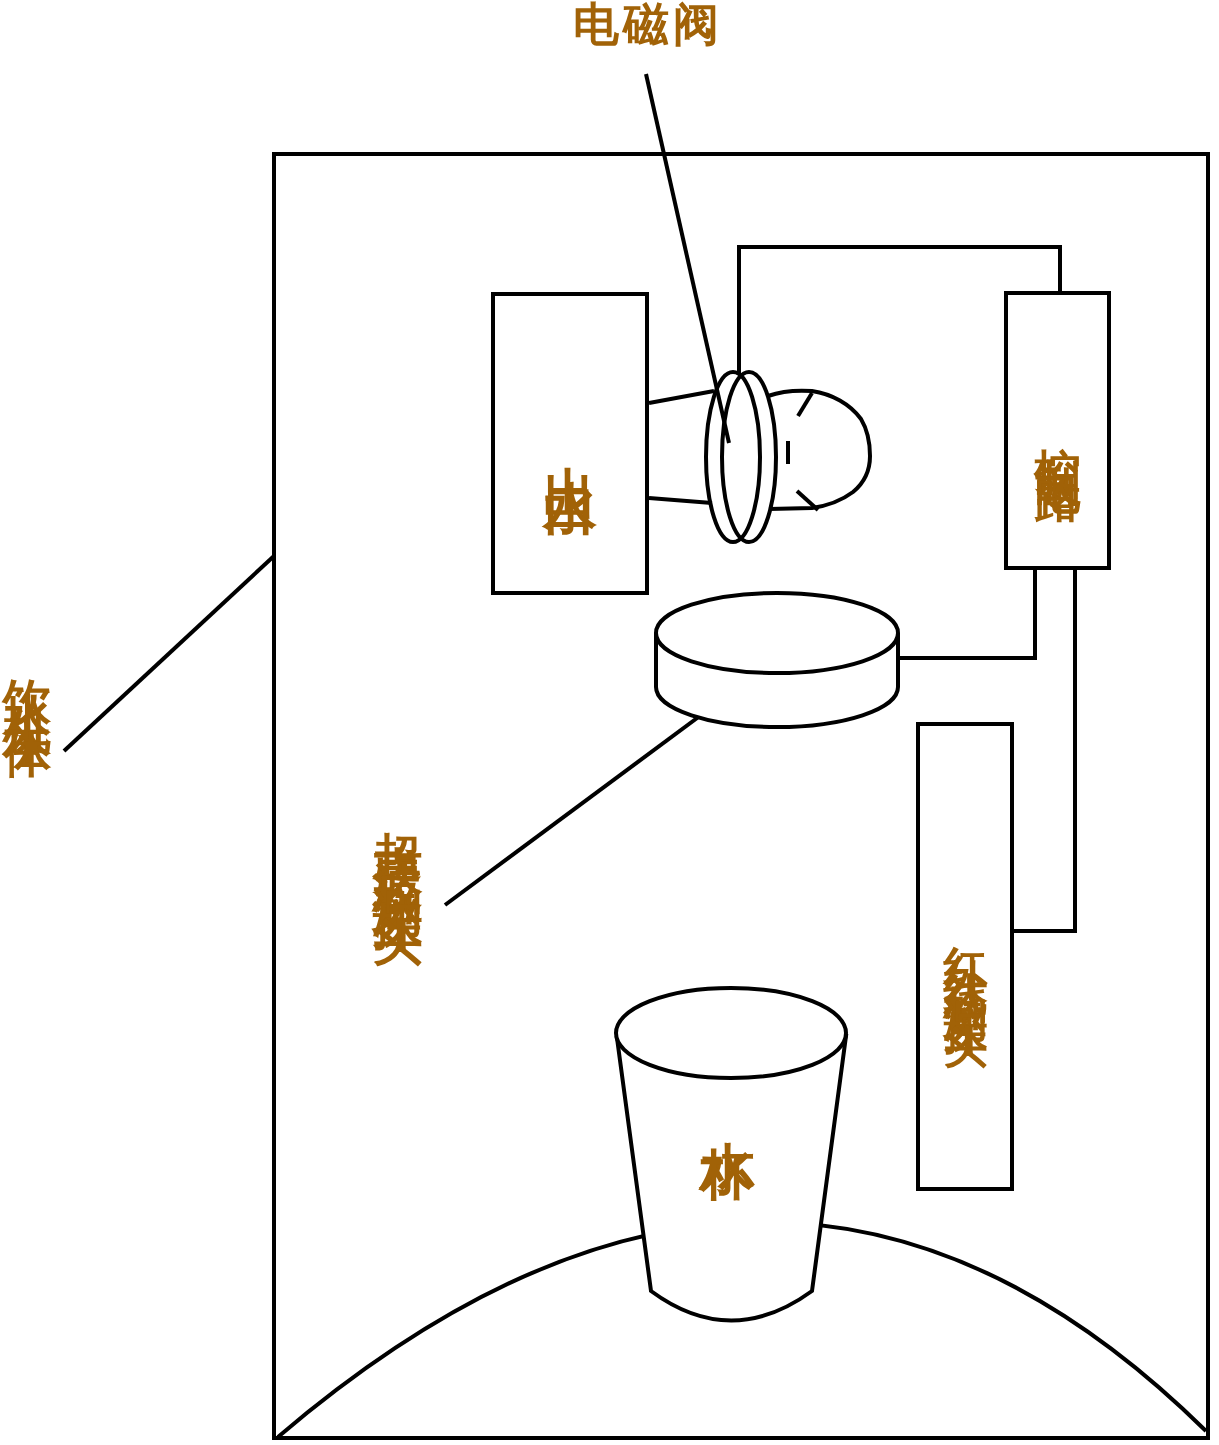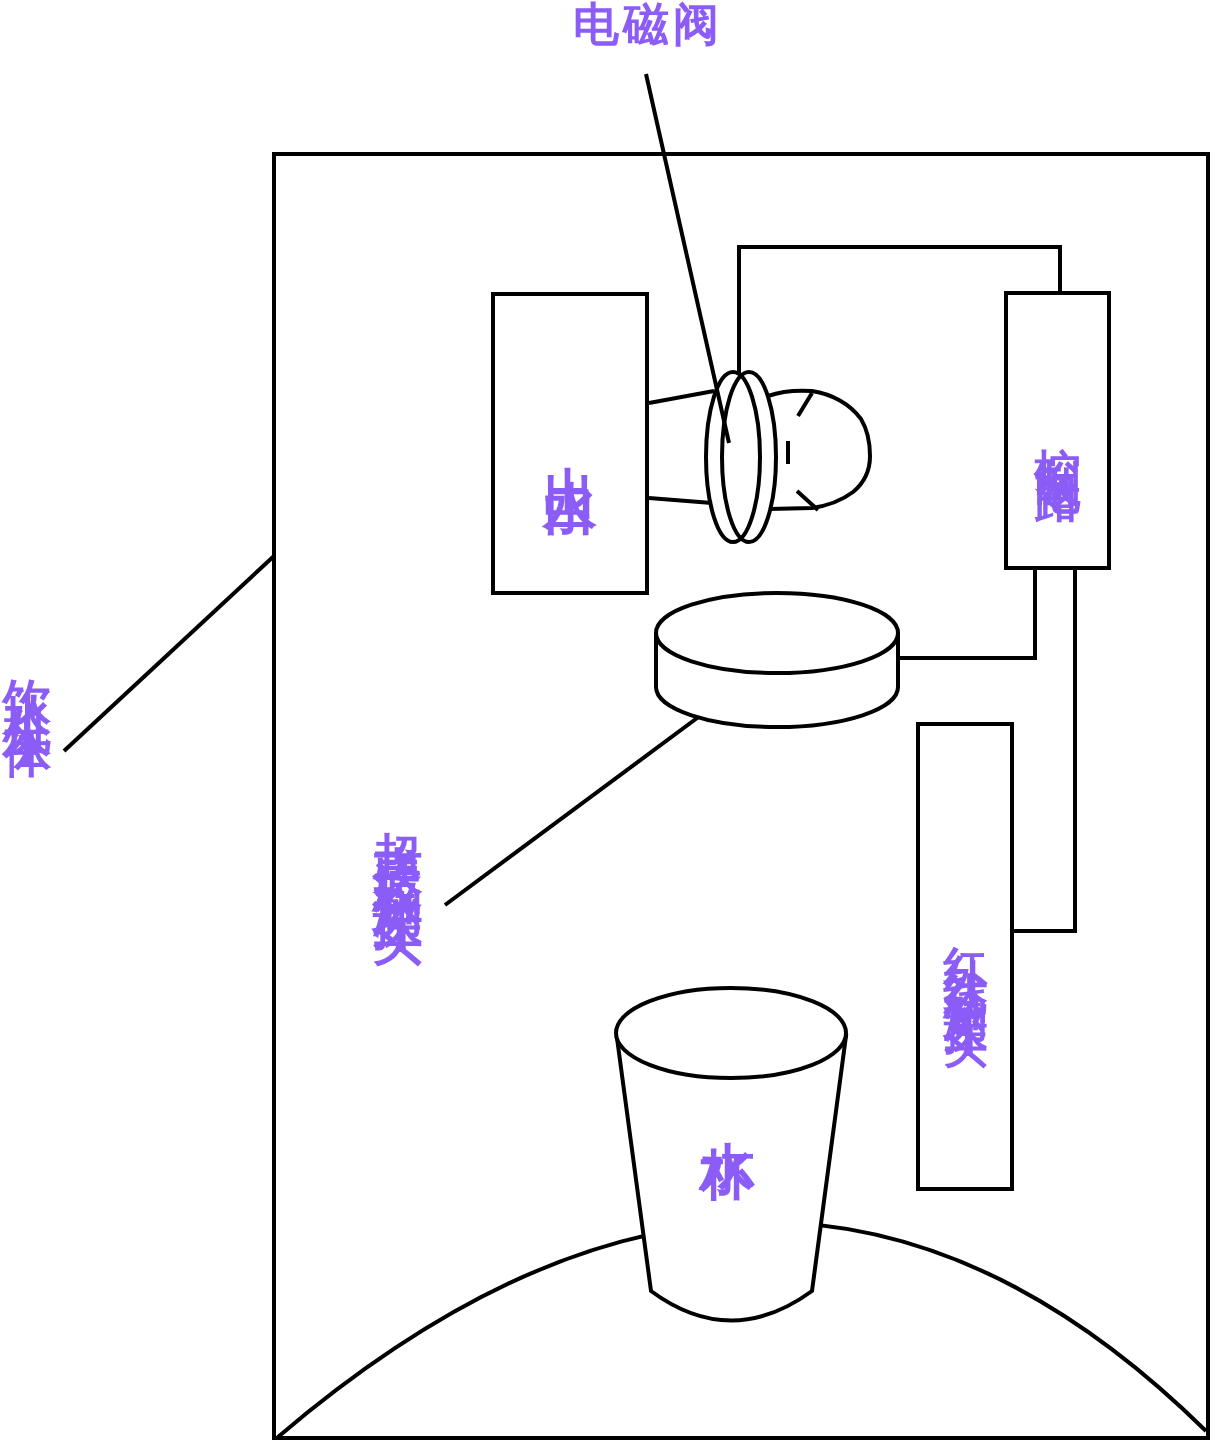--- a/index.html
+++ b/index.html
@@ -13,21 +13,21 @@
     overflow: hidden;
   }
   #lineart {
     position: absolute;
     left: 0; top: 0;
     width: 1219px; height: 1445px;
   }
   .lbl {
     position: absolute;
     font-weight: 700;
-    color: #8b5cf6;
+    color: #a16207;
     white-space: nowrap;
     line-height: 1;
   }
   .vtext {
     writing-mode: vertical-rl;
     text-orientation: upright;
   }
   .diagram-box {
     position: absolute;
     border: 4px solid #000;

